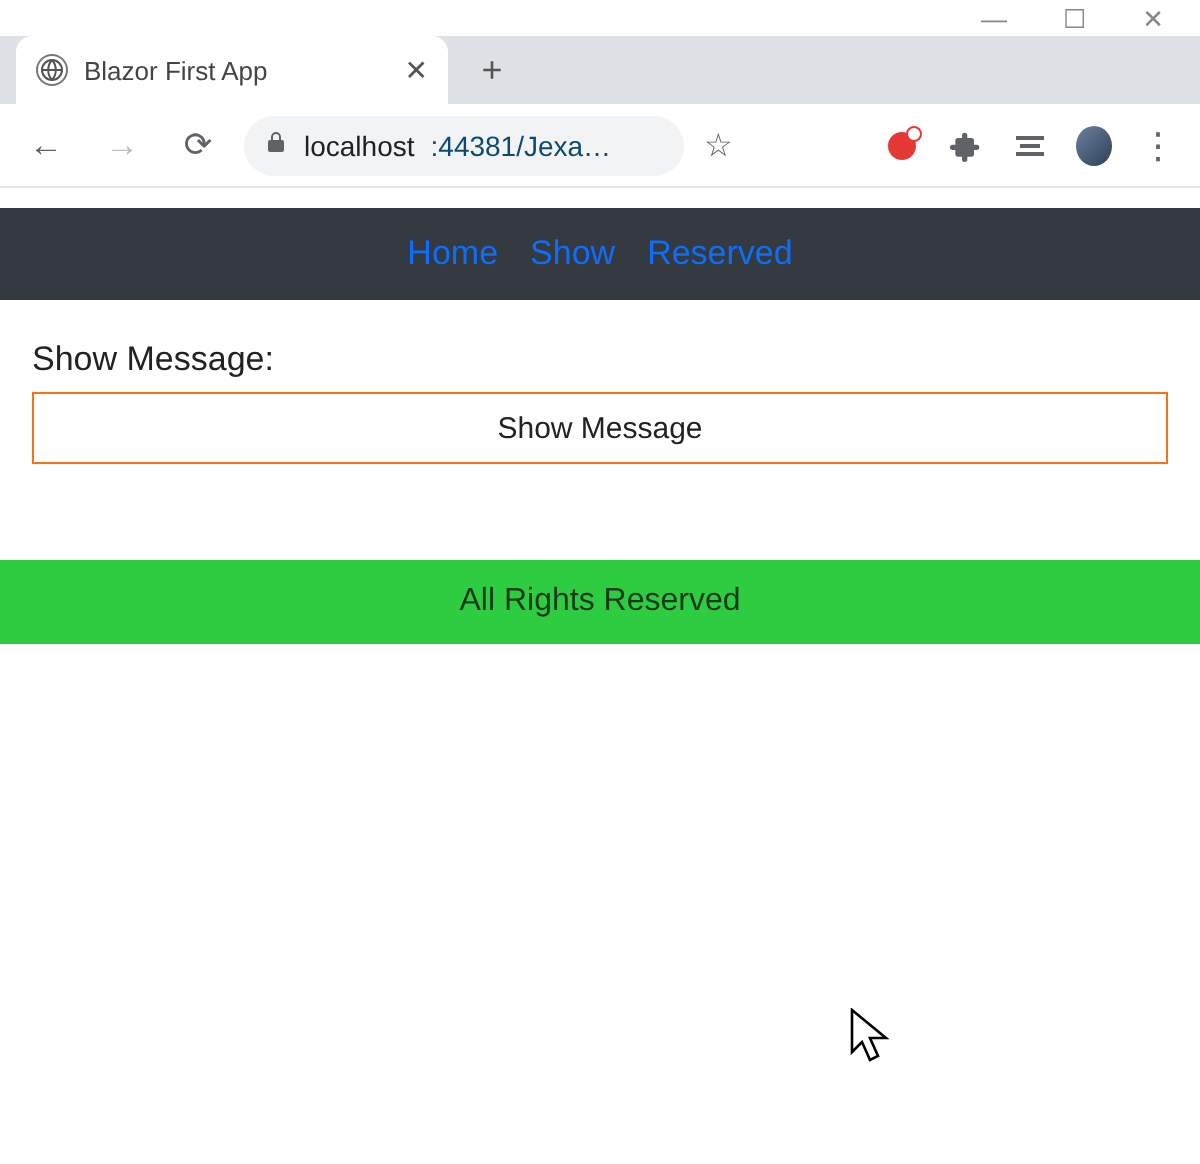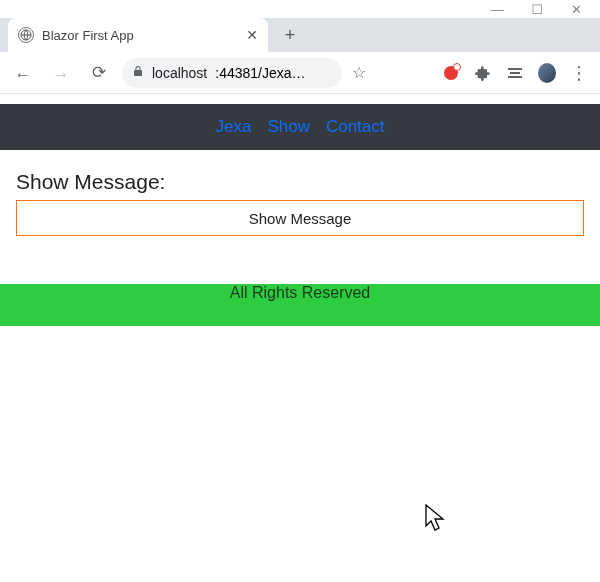--- a/index.html
+++ b/index.html
@@ -25,21 +25,21 @@
     .tabstrip {
       height: 34px;
       background: #dee1e6;
       display: flex;
       align-items: flex-end;
       padding-left: 8px;
     }
     .tab {
       background: #fff;
       height: 34px;
-      width: 260px;
+      width: 216px;
       border-top-left-radius: 8px;
       border-top-right-radius: 8px;
       display: flex;
       align-items: center;
       padding: 0 10px;
       font-size: 13px;
       color: #444;
       position: relative;
       gap: 8px;
     }
@@ -77,21 +77,21 @@
       border-radius: 15px;
       display: flex;
       align-items: center;
       padding: 0 10px;
       gap: 8px;
       font-size: 14px;
       color: #202124;
     }
     .addressbar .lock { color: #5f6368; font-size: 12px; }
     .addressbar .host { color: #202124; }
-    .addressbar .path { color: #000000; }
+    .addressbar .path { color: #0c4a6e; }
     .star { color: #5f6368; margin-left: 2px; }
     .ext-icons { display: flex; align-items: center; gap: 14px; margin-left: auto; padding-right: 4px;}
     .ext-icon { width: 18px; height: 18px; display:inline-flex; align-items:center; justify-content:center; font-size: 15px; color:#5f6368;}
     .red-dot { width: 14px; height: 14px; background:#e53935; border-radius:50%; position:relative;}
     .red-dot::after{content:"";position:absolute;right:-3px;top:-3px;width:6px;height:6px;background:#fff;border-radius:50%;border:1px solid #e53935;}
     .eq { display:flex; flex-direction:column; gap:2px;}
     .eq span{display:block;height:2px;background:#5f6368;}
     .avatar { width:20px;height:20px;border-radius:50%; background: linear-gradient(135deg,#6a82a0,#2f3e55);}
     .kebab { font-size: 18px; color:#5f6368;}
     
@@ -116,39 +116,40 @@
       background: #0d6efd;
       color: #fff;
       text-align: center;
       font-size: 28px;
       font-weight: 600;
       padding: 16px 10px 18px 10px;
       line-height: 1.35;
       margin: 8px 14px 16px 14px;
     }
     .label-row {
-      font-size: 21px;
+      font-size: 17px;
       color: #222;
       padding: 0 0 6px 0;
     }
     .msg-button {
       width: 100%;
       height: 36px;
       border: 1px solid #f97316;
       background: #fff;
       font-size: 15px;
       color: #222;
       cursor: pointer;
     }
     .footer {
       margin-top: 48px;
       background: #2ecc40;
       color: #1b3a1b;
       height: 42px;
       display: flex;
+      align-items: center;
       justify-content: center;
       font-size: 16px;
     }
     .cursor {
       position: absolute;
       left: 425px;
       top: 504px;
       pointer-events: none;
     }
   </style>
@@ -205,23 +206,23 @@
     </span>
     <span class="ext-icon">
         <span class="avatar"></span>
       </span>
     <span class="ext-icon kebab">⋮</span>
   </div>
 </div>
 
 <div class="page">
   <div class="navbar">
-    <a class="nav-link">Jexa</a>
+    <a class="nav-link">Home</a>
     <a class="nav-link">Show</a>
-    <a class="nav-link">Contact</a>
+    <a class="nav-link">Reserved</a>
   </div>
 
   <div class="content">
     <div class="label-row">Show Message:</div>
     <button class="msg-button">Show Message</button>
   </div>
 
   <div class="footer">
     <span>All Rights Reserved</span>
   </div>

